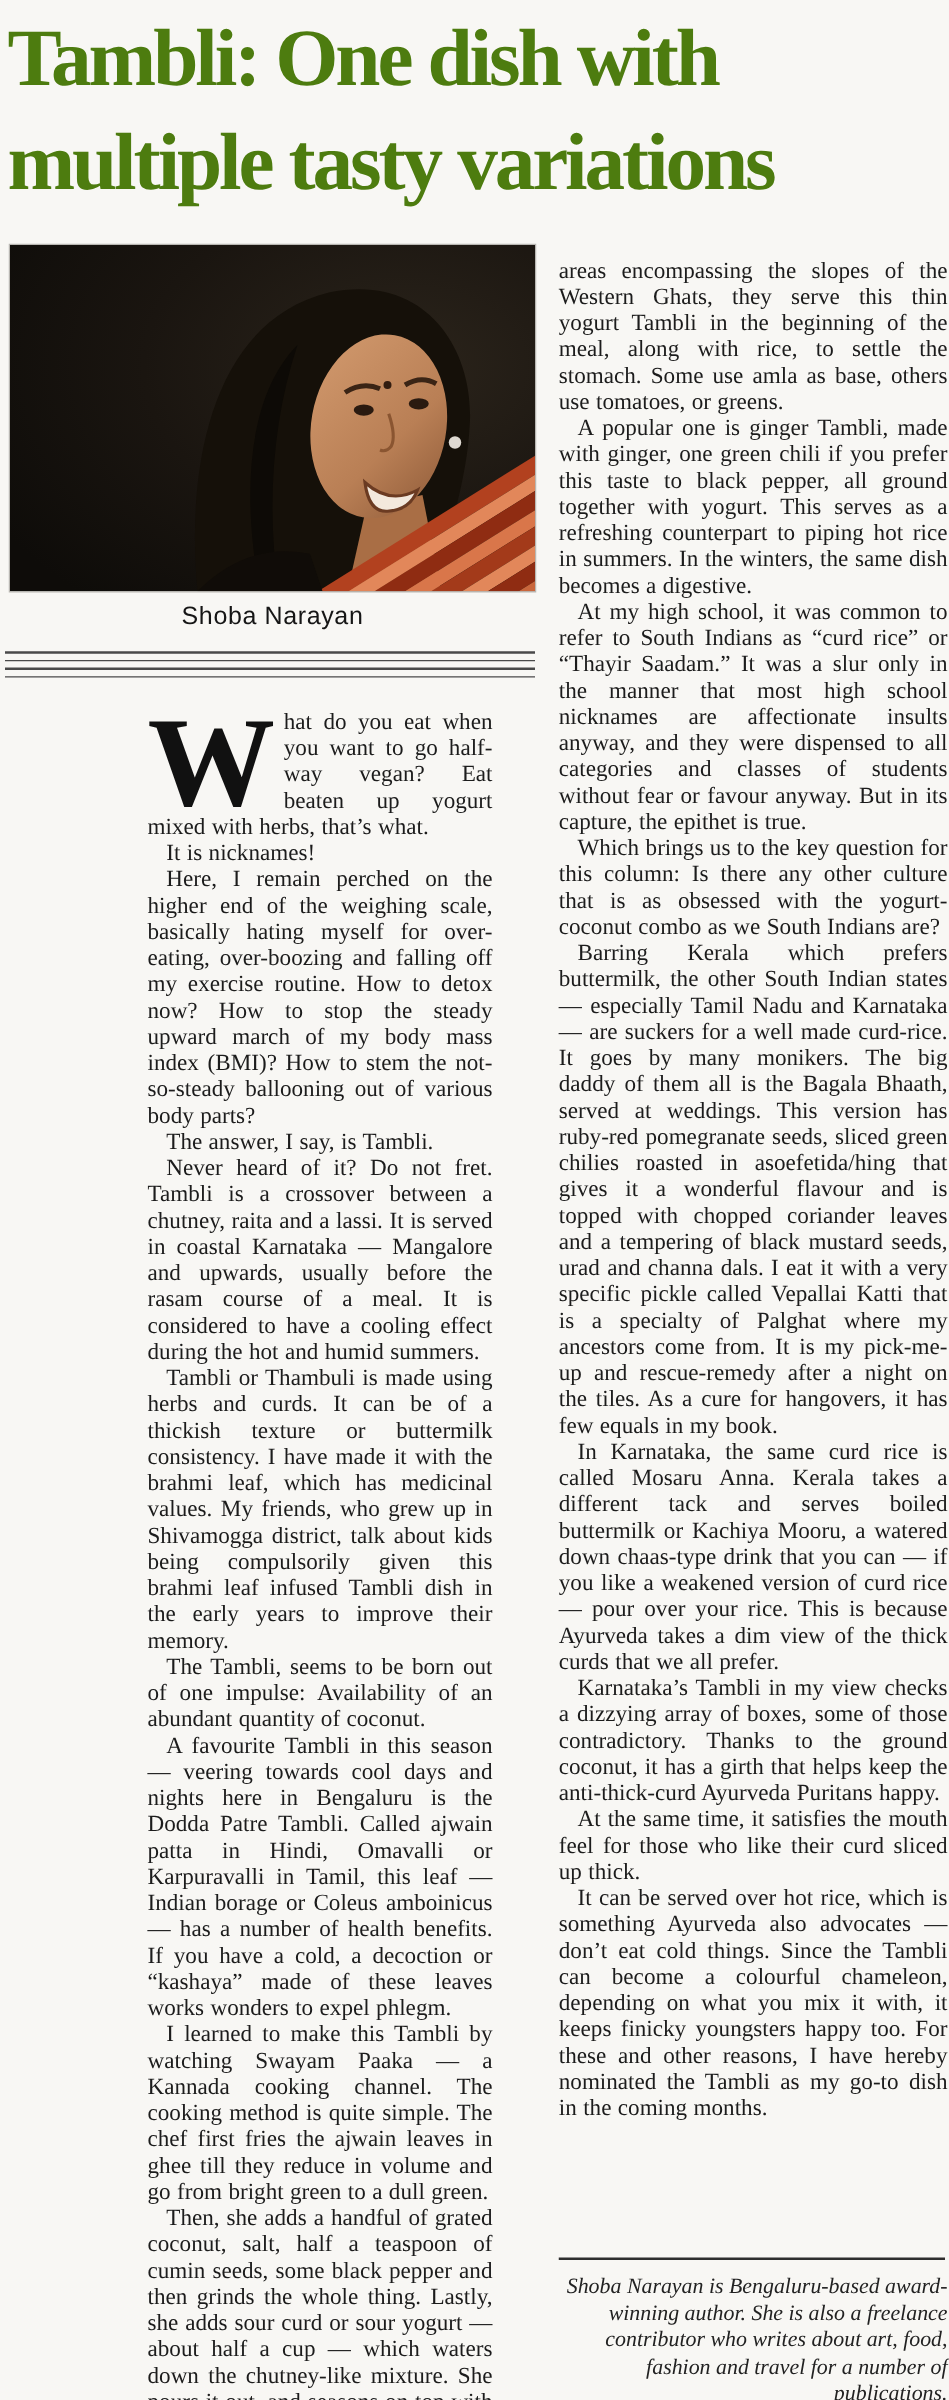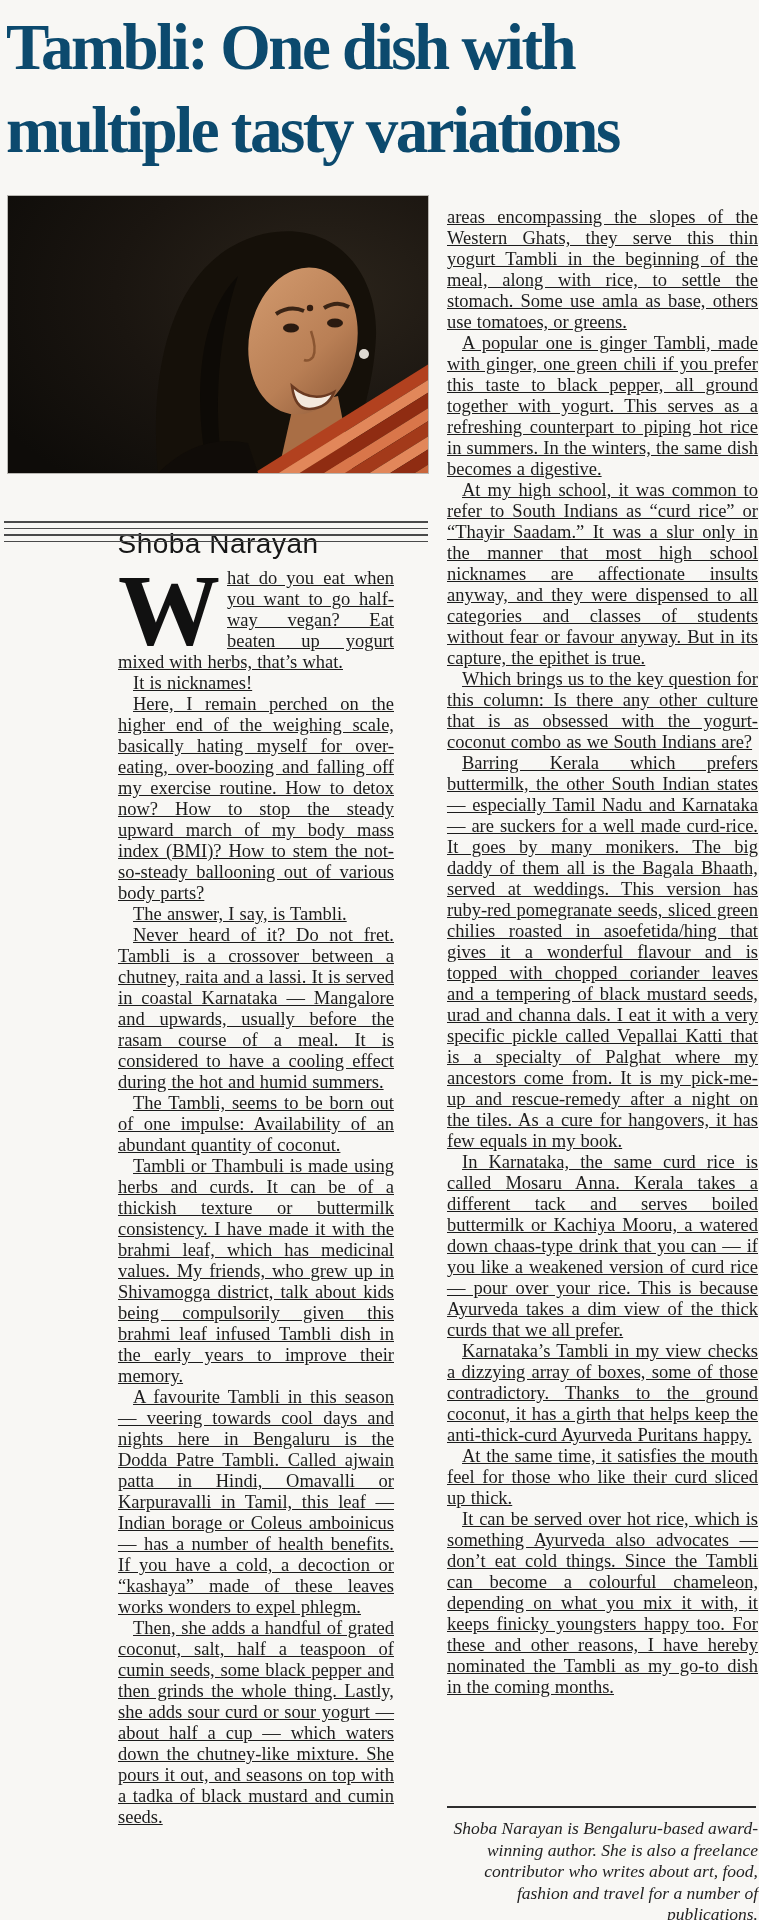--- a/index.html
+++ b/index.html
@@ -9,56 +9,56 @@
     font-family:"Liberation Serif", serif;
     color:#1d1d1d;
     position:relative;
   }
   #page{position:relative;width:759px;height:1920px;background:#f8f7f4;}
 
   
   .headline{
     position:absolute;left:6px;top:6px;width:750px;
     font-family:"Liberation Serif", serif;
-    font-weight:700;color:#0c4a6e;
+    font-weight:700;color:#4d7c0f;
     font-size:65px;line-height:83px;letter-spacing:-2.5px;
   }
 
   
   .photo{
     position:absolute;left:8px;top:196px;width:420px;height:277px;
     background:#14110d;outline:1px solid #b9b7b2;
   }
   .photo svg{display:block;width:100%;height:100%;}
 
   
   .byline{
     position:absolute;left:8px;top:482px;width:420px;
     text-align:center;
     font-family:"Liberation Sans", sans-serif;
-    font-size:28px;color:#161616;letter-spacing:0.5px;margin-top:46px;
+    font-size:20px;color:#161616;letter-spacing:0.5px;
   }
 
   .rule-double{
     position:absolute;left:4px;width:424px;height:5px;
     border-top:2px solid #4a4a4a;border-bottom:1px solid #4a4a4a;
   }
   .rule-a{top:521px;}
   .rule-b{top:534px;}
 
   
   .col{
     position:absolute;
     text-align:justify;
     font-size:18.5px;line-height:21px;
     color:#1c1c1c;
     hyphens:auto;-webkit-hyphens:auto;
     word-spacing:0.5px;
   }
-  .col p{margin:0;text-indent:15px;text-decoration:underline;}
+  .col p{margin:0;text-indent:15px;}
   .col p.lead{text-indent:0;}
   .col-left{left:118px;top:568px;width:276px;}
   .col-right{left:447px;top:207px;width:311px;}
 
   .dropcap{
     float:left;
     font-family:"Liberation Serif", serif;
     font-weight:700;color:#111;
     font-size:102px;line-height:82px;
     padding:2px 7px 0 0;
@@ -141,23 +141,24 @@
 
   <div class="rule-double rule-a"></div>
   <div class="rule-double rule-b"></div>
 
   <div class="col col-left">
     <p class="lead"><span class="dropcap">W</span><span>hat do you eat when you want to go half-way vegan? Eat beaten up yogurt mixed with herbs, that’s what.</span></p>
     <p>It is nicknames!</p>
     <p>Here, I remain perched on the higher end of the weighing scale, basically hating myself for over-eating, over-boozing and falling off my exercise routine. How to detox now? How to stop the steady upward march of my body mass index (BMI)? How to stem the not-so-steady ballooning out of various body parts?</p>
     <p>The answer, I say, is Tambli.</p>
     <p>Never heard of it? Do not fret. Tambli is a crossover between a chutney, raita and a lassi. It is served in coastal Karnataka — Mangalore and upwards, usually before the rasam course of a meal. It is considered to have a cooling effect during the hot and humid summers.</p>
+    <p>Tambli or Thambuli is made using herbs and curds. It can be of a thickish texture or buttermilk consistency. I have made it with the brahmi leaf, which has medicinal values. My friends, who grew up in Shivamogga district, talk about kids being compulsorily given this brahmi leaf infused Tambli dish in the early years to improve their memory.</p>
     <p>The Tambli, seems to be born out of one impulse: Availability of an abundant quantity of coconut.</p>
-    <p>Tambli or Thambuli is made using herbs and curds. It can be of a thickish texture or buttermilk consistency. I have made it with the brahmi leaf, which has medicinal values. My friends, who grew up in Shivamogga district, talk about kids being compulsorily given this brahmi leaf infused Tambli dish in the early years to improve their memory.</p>
     <p>A favourite Tambli in this season — veering towards cool days and nights here in Bengaluru is the Dodda Patre Tambli. Called ajwain patta in Hindi, Omavalli or Karpuravalli in Tamil, this leaf — Indian borage or Coleus amboinicus — has a number of health benefits. If you have a cold, a decoction or “kashaya” made of these leaves works wonders to expel phlegm.</p>
+    <p>I learned to make this Tambli by watching Swayam Paaka — a Kannada cooking channel. The cooking method is quite simple. The chef first fries the ajwain leaves in ghee till they reduce in volume and go from bright green to a dull green.</p>
     <p>Then, she adds a handful of grated coconut, salt, half a teaspoon of cumin seeds, some black pepper and then grinds the whole thing. Lastly, she adds sour curd or sour yogurt — about half a cup — which waters down the chutney-like mixture. She pours it out, and seasons on top with a tadka of black mustard and cumin seeds.</p>
 
   </div>
 
   <div class="col col-right">
     <p class="lead">areas encompassing the slopes of the Western Ghats, they serve this thin yogurt Tambli in the beginning of the meal, along with rice, to settle the stomach. Some use amla as base, others use tomatoes, or greens.</p>
     <p>A popular one is ginger Tambli, made with ginger, one green chili if you prefer this taste to black pepper, all ground together with yogurt. This serves as a refreshing counterpart to piping hot rice in summers. In the winters, the same dish becomes a digestive.</p>
     <p>At my high school, it was common to refer to South Indians as “curd rice” or “Thayir Saadam.” It was a slur only in the manner that most high school nicknames are affectionate insults anyway, and they were dispensed to all categories and classes of students without fear or favour anyway. But in its capture, the epithet is true.</p>
     <p>Which brings us to the key question for this column: Is there any other culture that is as obsessed with the yogurt-coconut combo as we South Indians are?</p>
     <p>Barring Kerala which prefers buttermilk, the other South Indian states — especially Tamil Nadu and Karnataka — are suckers for a well made curd-rice. It goes by many monikers. The big daddy of them all is the Bagala Bhaath, served at weddings. This version has ruby-red pomegranate seeds, sliced green chilies roasted in asoefetida/hing that gives it a wonderful flavour and is topped with chopped coriander leaves and a tempering of black mustard seeds, urad and channa dals. I eat it with a very specific pickle called Vepallai Katti that is a specialty of Palghat where my ancestors come from. It is my pick-me-up and rescue-remedy after a night on the tiles. As a cure for hangovers, it has few equals in my book.</p>

